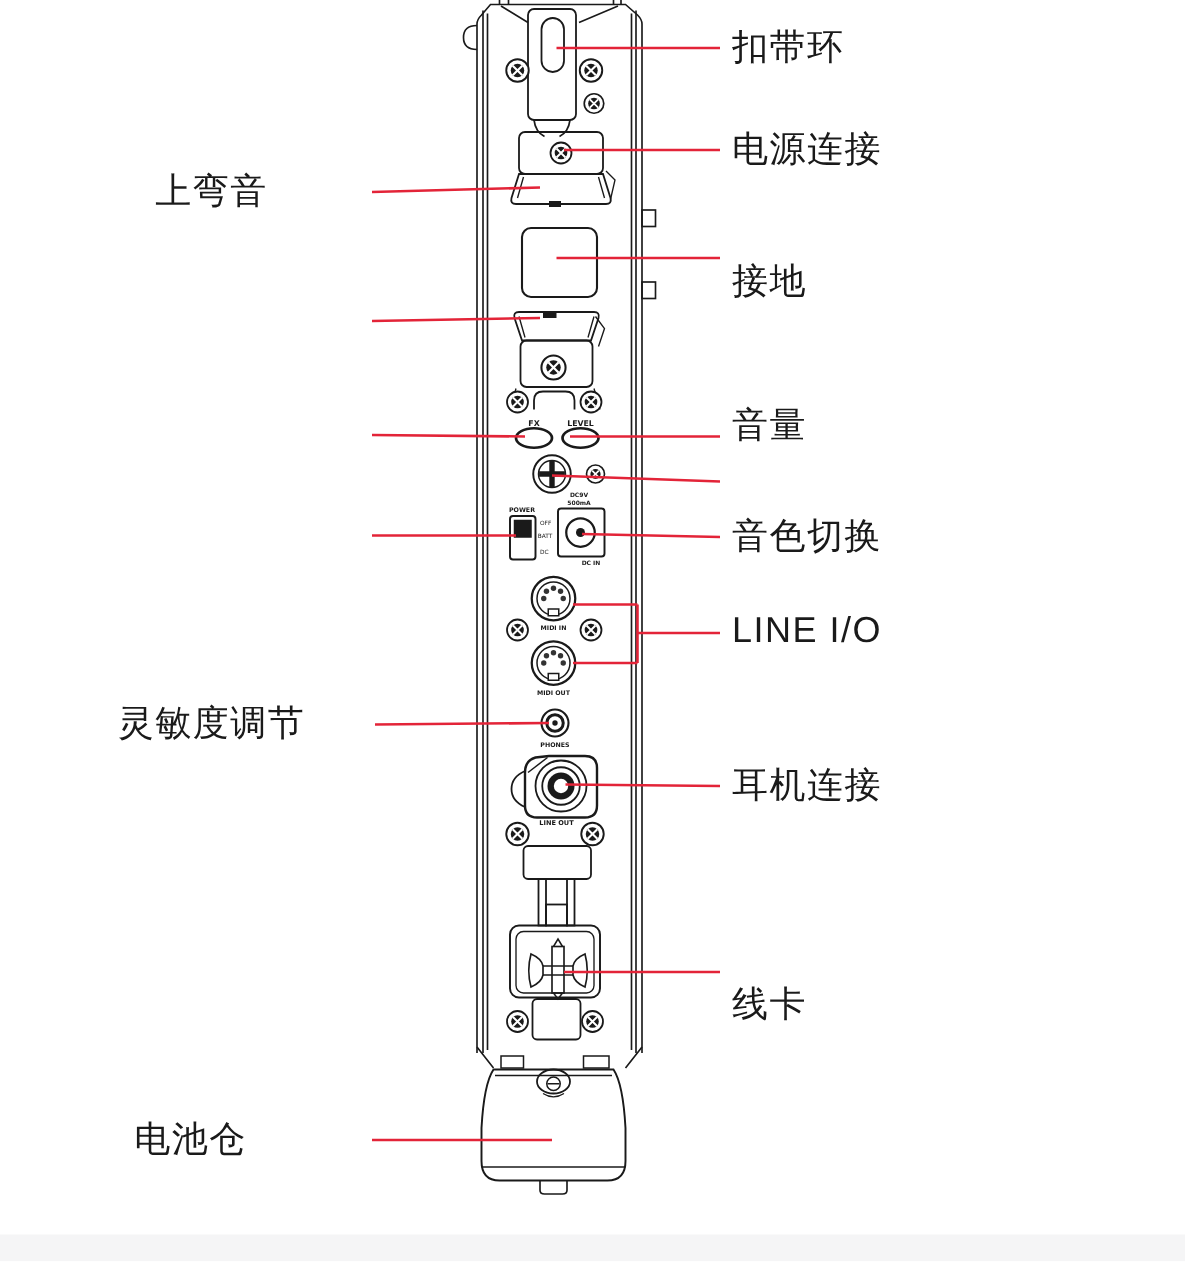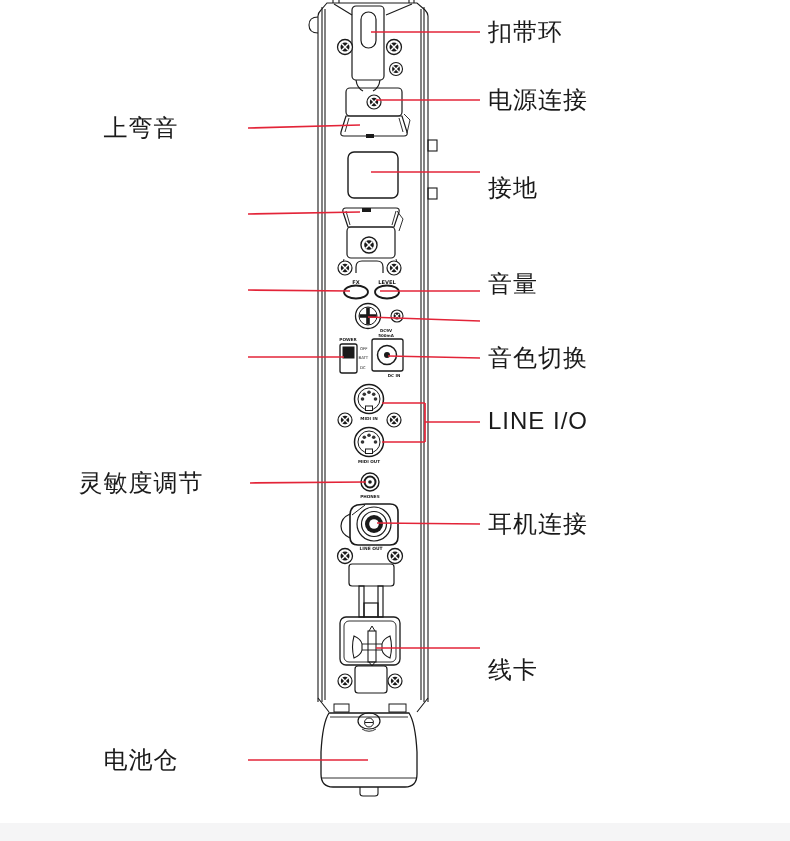--- a/index.html
+++ b/index.html
@@ -201,21 +201,21 @@
       <line x1="248" y1="214" x2="360" y2="212"></line>
       <line x1="248" y1="290" x2="350" y2="291"></line>
       <line x1="248" y1="357" x2="344" y2="357"></line>
       <line x1="250" y1="483" x2="366" y2="482"></line>
       <line x1="248" y1="760" x2="368" y2="760"></line>
     </g>
   </svg>
 
   <div class="cn-label left" style="right:549px;top:114px">上弯音</div>
   <div class="cn-label left" style="right:549px;top:469px">灵敏度调节</div>
-  <div class="cn-label left" style="right:549px;top:746px">电池仓</div>
+  <div class="cn-label left" style="right:563px;top:746px">电池仓</div>
 
   <div class="cn-label right" style="left:488px;top:18px">扣带环</div>
   <div class="cn-label right" style="left:488px;top:86px">电源连接</div>
   <div class="cn-label right" style="left:488px;top:174px">接地</div>
   <div class="cn-label right" style="left:488px;top:270px">音量</div>
   <div class="cn-label right" style="left:488px;top:344px">音色切换</div>
   <div class="cn-label right" style="left:488px;top:407px">LINE I/O</div>
   <div class="cn-label right" style="left:488px;top:510px">耳机连接</div>
   <div class="cn-label right" style="left:488px;top:656px">线卡</div>
 

